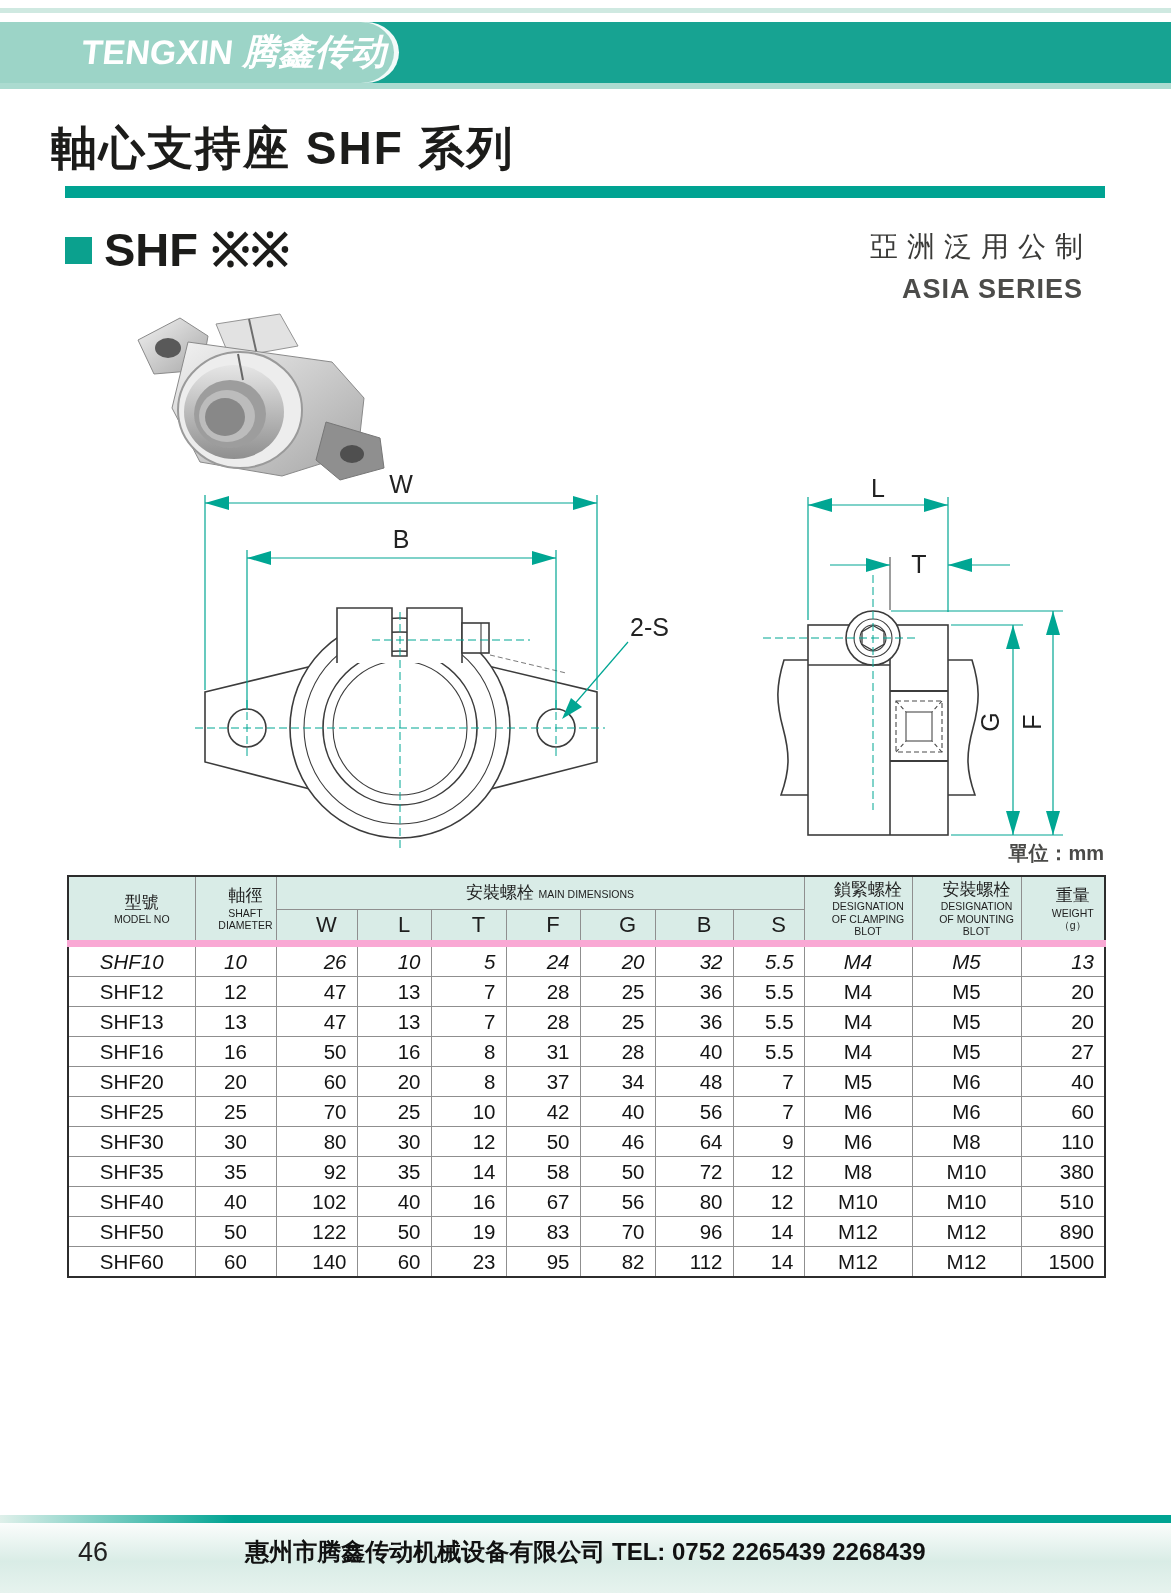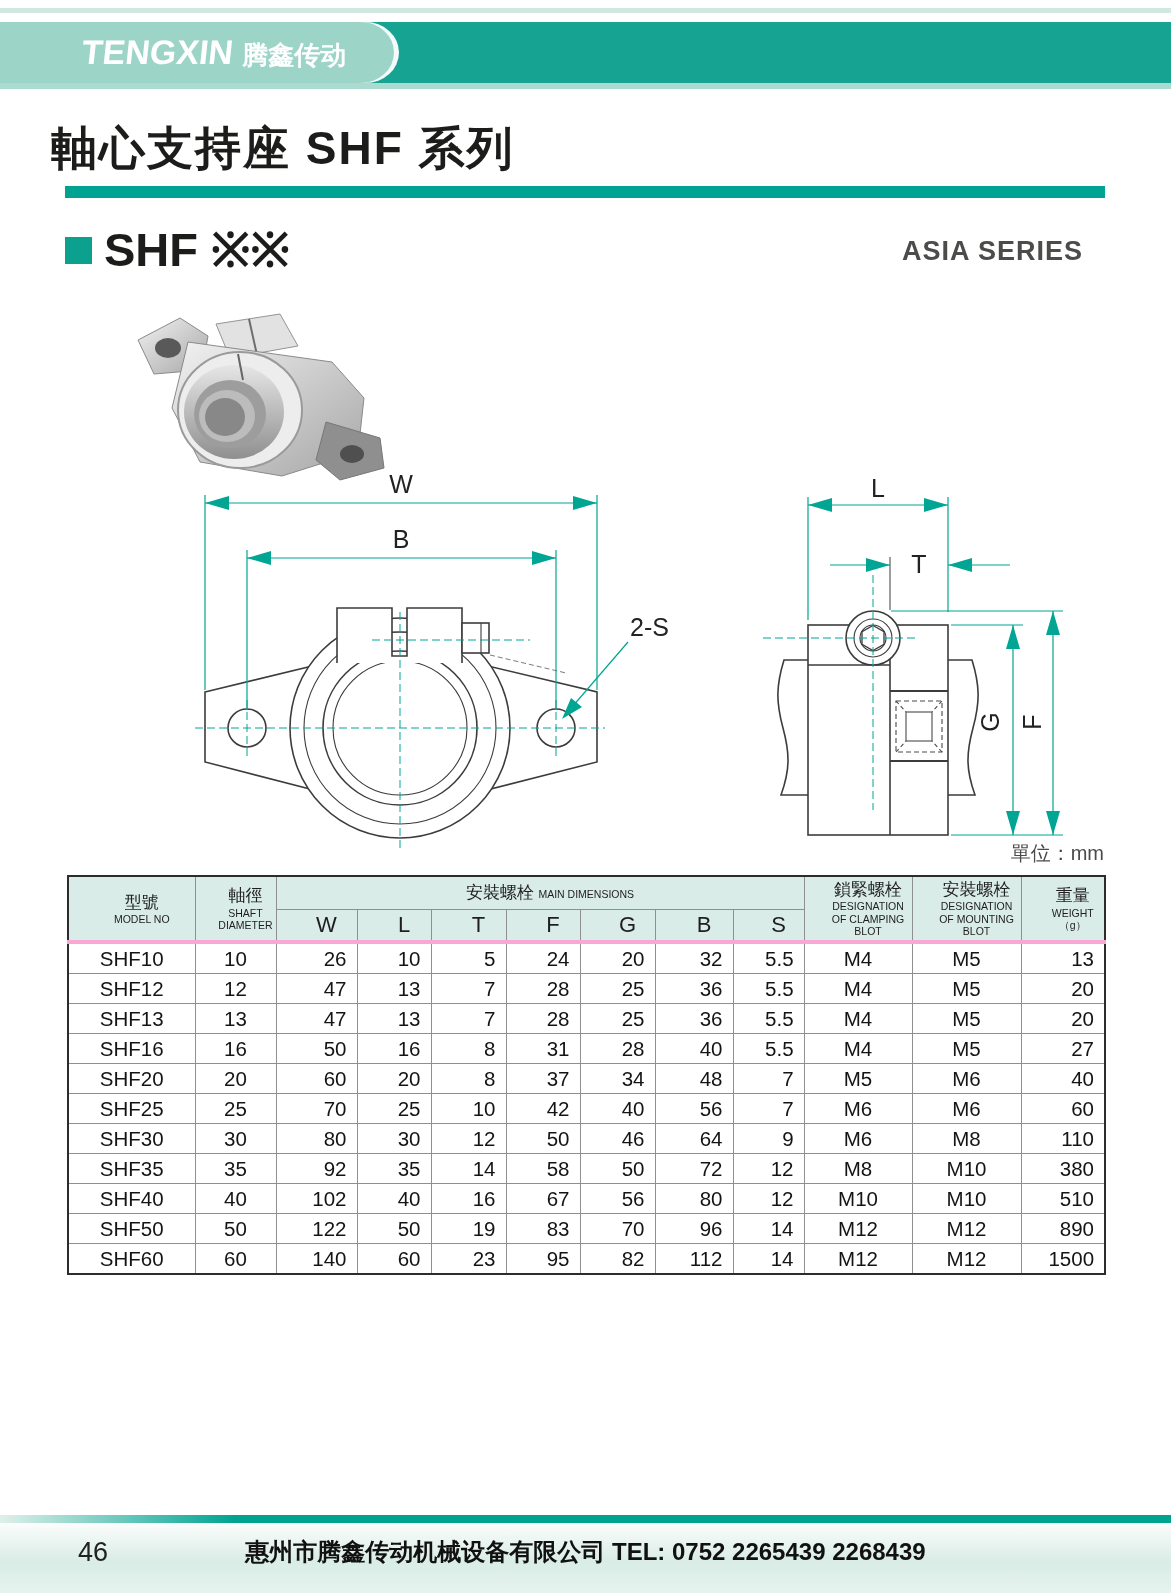--- a/index.html
+++ b/index.html
@@ -9,51 +9,51 @@
 
   
   .top-stripe { position:absolute; left:0; top:8px; width:100%; height:5px; background:#cfe9e1; }
   .banner { position:absolute; left:0; top:22px; width:100%; height:61px; background:#17a392; }
   .banner-left { position:absolute; left:0; top:0; width:394px; height:61px; background:#9cd4c7;
                  border-radius:0 34px 34px 0 / 0 31px 31px 0;
                  box-shadow:5px 0 0 rgba(255,255,255,.95); display:flex; align-items:center; }
   .logo { padding-left:82px; white-space:nowrap; color:#ffffff; display:flex; align-items:baseline; }
   .logo-en { display:inline-block; font-size:34px; font-weight:900; letter-spacing:0px;
              transform:skewX(-6deg); }
-  .logo-cn { font-size:26px; font-weight:bold; margin-left:9px; }
+  .logo-cn { font-size:36px; font-weight:bold; margin-left:9px;font-style:italic; }
   .banner-bottom { position:absolute; left:0; top:83px; width:100%; height:6px; background:#abdbd0; }
 
   
   .title { position:absolute; left:51px; top:118px; margin:0; font-size:46px; font-weight:900;
            color:#1c1c1a; letter-spacing:2px; }
   .title-bar { position:absolute; left:65px; top:186px; width:1040px; height:12px; background:#00a392; }
 
   .sec-square { position:absolute; left:65px; top:237px; width:27px; height:27px; background:#0ba18e; }
   .sec-title { position:absolute; left:104px; top:216px; font-size:47px; font-weight:bold; color:#1c1c1a; }
   .region { position:absolute; right:88px; top:228px; text-align:right; }
   .region-cn { font-size:28px; color:#3a3a38; letter-spacing:9px; margin-right:-9px; }
   .region-en { font-size:27px; font-weight:bold; color:#4c4c4a; margin-top:8px; letter-spacing:1px; }
 
   
-  .unit { position:absolute; right:67px; top:840px; font-size:20px; color:#4a4a48; }
+  .unit { position:absolute; right:67px; top:840px; font-size:20px; color:#4a4a48;font-weight:bold; }
   svg text { font-family:"Liberation Sans", sans-serif; }
 
   
   .spec-table { position:absolute; left:67px; top:875px; width:1037px; border-collapse:collapse;
                 table-layout:fixed; background:#fff; border:2px solid #2c2c2c; }
   .spec-table th, .spec-table td { border:1px solid #8f8f8f; padding:0; }
   .spec-table thead th { background:#d9ece7; font-weight:normal; color:#1e1e1e; vertical-align:middle;padding-left:20px; }
   .spec-table thead tr.r1 th { height:32px; }
   .spec-table thead tr.r2 th { height:30px; font-size:22px; }
   .th-cn { font-size:17px; line-height:1.25; }
   .th-en { font-size:10.5px; line-height:1.2; }
   .th-wrap { padding:0 6px; }
   .spec-table thead th { text-align:center; }
   .spec-table tbody td { height:29px; font-size:20.5px; color:#141414; border-color:#8f8f8f; }
-  .spec-table tbody tr:first-child td { border-top:4px solid #f9a8d4; }
+  .spec-table tbody tr:first-child td { border-top:7px solid #f9a8d4;font-style:italic; }
   .c-model { text-align:center; }
   .c-center { text-align:center; }
   .c-num { text-align:right; padding-right:10px !important; }
 
   
   .footer-line { position:absolute; left:0; top:1515px; width:100%; height:8px;
                  background:linear-gradient(90deg,#dff0ea 0%,#00a392 20%,#00a392 100%); }
   .footer { position:absolute; left:0; top:1523px; width:100%; height:70px;
             background:linear-gradient(180deg,#fbfdfc 0%,#d9ece6 55%,#e6f3ee 100%); }
   .page-num { position:absolute; left:78px; top:14px; font-size:27px; color:#222; }
@@ -76,20 +76,21 @@
     </div>
   </div>
   <div class="banner-bottom"></div>
 
   <h1 class="title">軸心支持座 SHF 系列</h1>
   <div class="title-bar"></div>
 
   <div class="sec-square"></div>
   <div class="sec-title">SHF ※※</div>
   <div class="region">
+    <div class="region-cn">亞洲泛用公制</div>
     <div class="region-en">ASIA SERIES</div>
   </div>
 
   <svg class="abs" style="left:130px;top:310px" width="268" height="176" viewBox="0 0 268 176">
     <defs>
       <linearGradient id="met" x1="0" y1="0" x2="1" y2="1">
         <stop offset="0" stop-color="#f2f2f2"></stop>
           <stop offset="1" stop-color="#a6a6a6"></stop>
       </linearGradient>
       <linearGradient id="met2" x1="0" y1="0" x2="0" y2="1">

